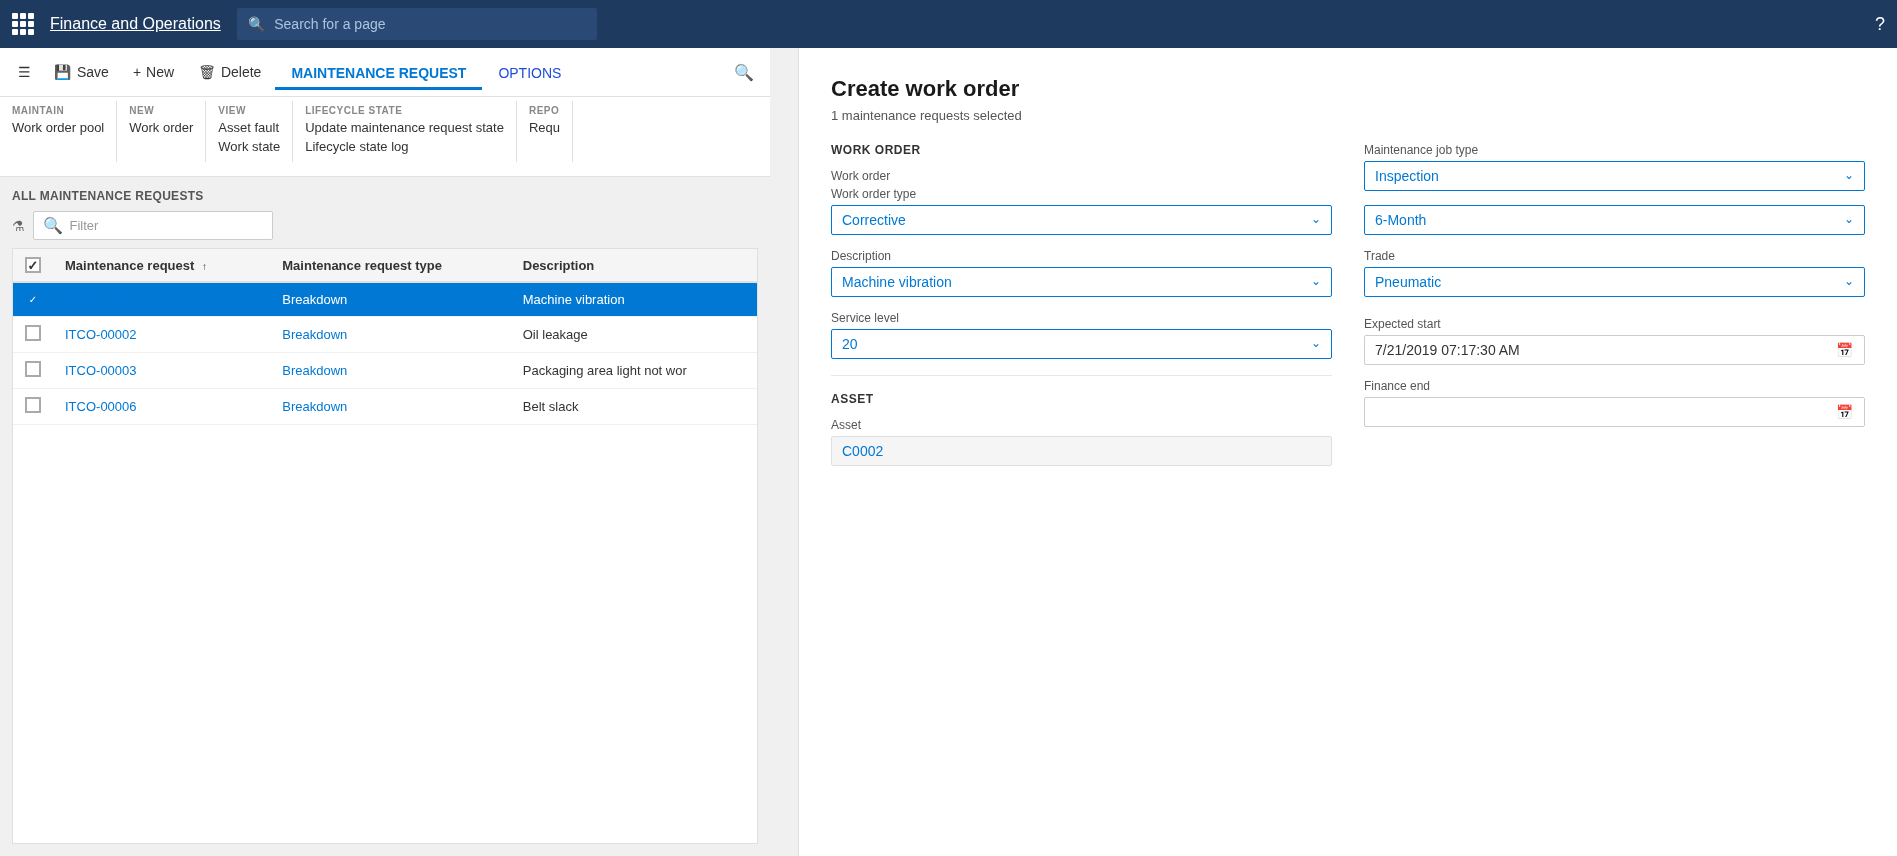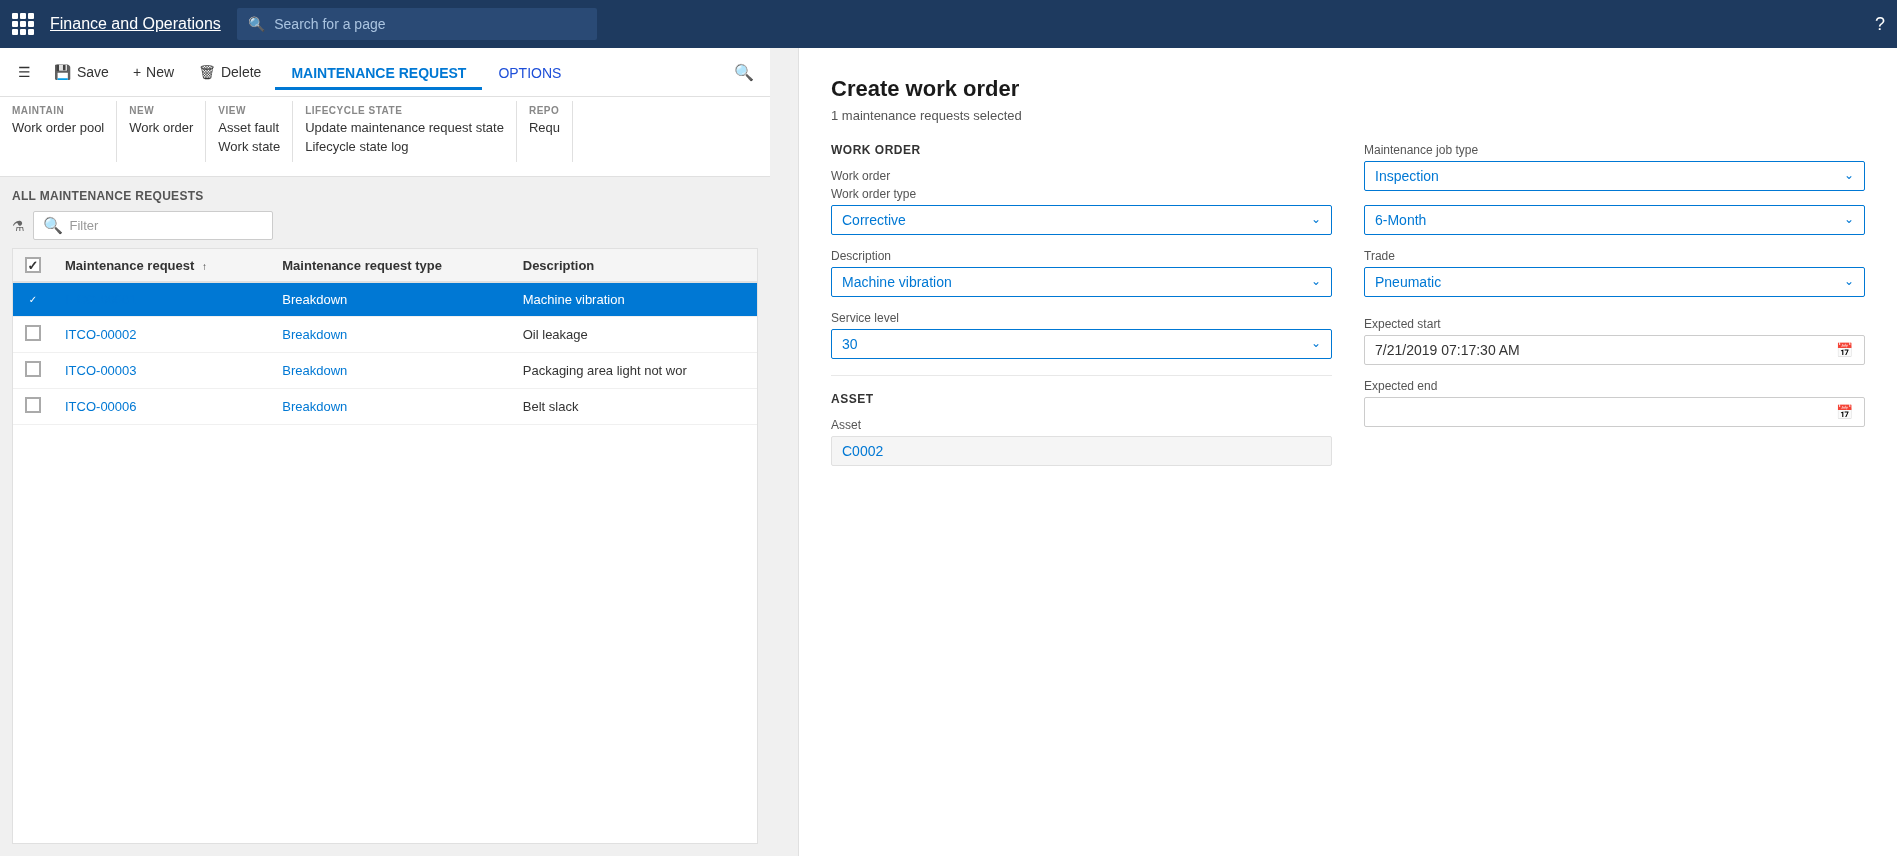--- a/index.html
+++ b/index.html
@@ -541,21 +541,21 @@
         </div>
 
         <div class="field-label">Description</div>
         <div class="field-dropdown" style="margin-bottom:14px;">
           <span>Machine vibration</span>
           <span class="chevron">⌄</span>
         </div>
 
         <div class="field-label">Service level</div>
         <div class="field-dropdown" style="margin-bottom:14px;">
-          <span>30</span>
+          <span>20</span>
           <span class="chevron">⌄</span>
         </div>
 
         <hr class="panel-divider">
 
         <div class="panel-section-title">ASSET</div>
         <div class="field-label">Asset</div>
         <div class="field-value-box" style="color:#0078d4;">C0002</div>
       </div>
 
@@ -577,21 +577,21 @@
           <span class="chevron">⌄</span>
         </div>
 
 
         <div class="field-label">Expected start</div>
         <div class="field-input-date" style="margin-bottom:14px;">
           <span>7/21/2019 07:17:30 AM</span>
           <span class="cal-icon">📅</span>
         </div>
 
-        <div class="field-label">Expected end</div>
+        <div class="field-label">Finance end</div>
         <div class="field-input-date">
           <span></span>
           <span class="cal-icon">📅</span>
         </div>
       </div>
     </div>
   </div>
 </div>
 
 </body></html>

